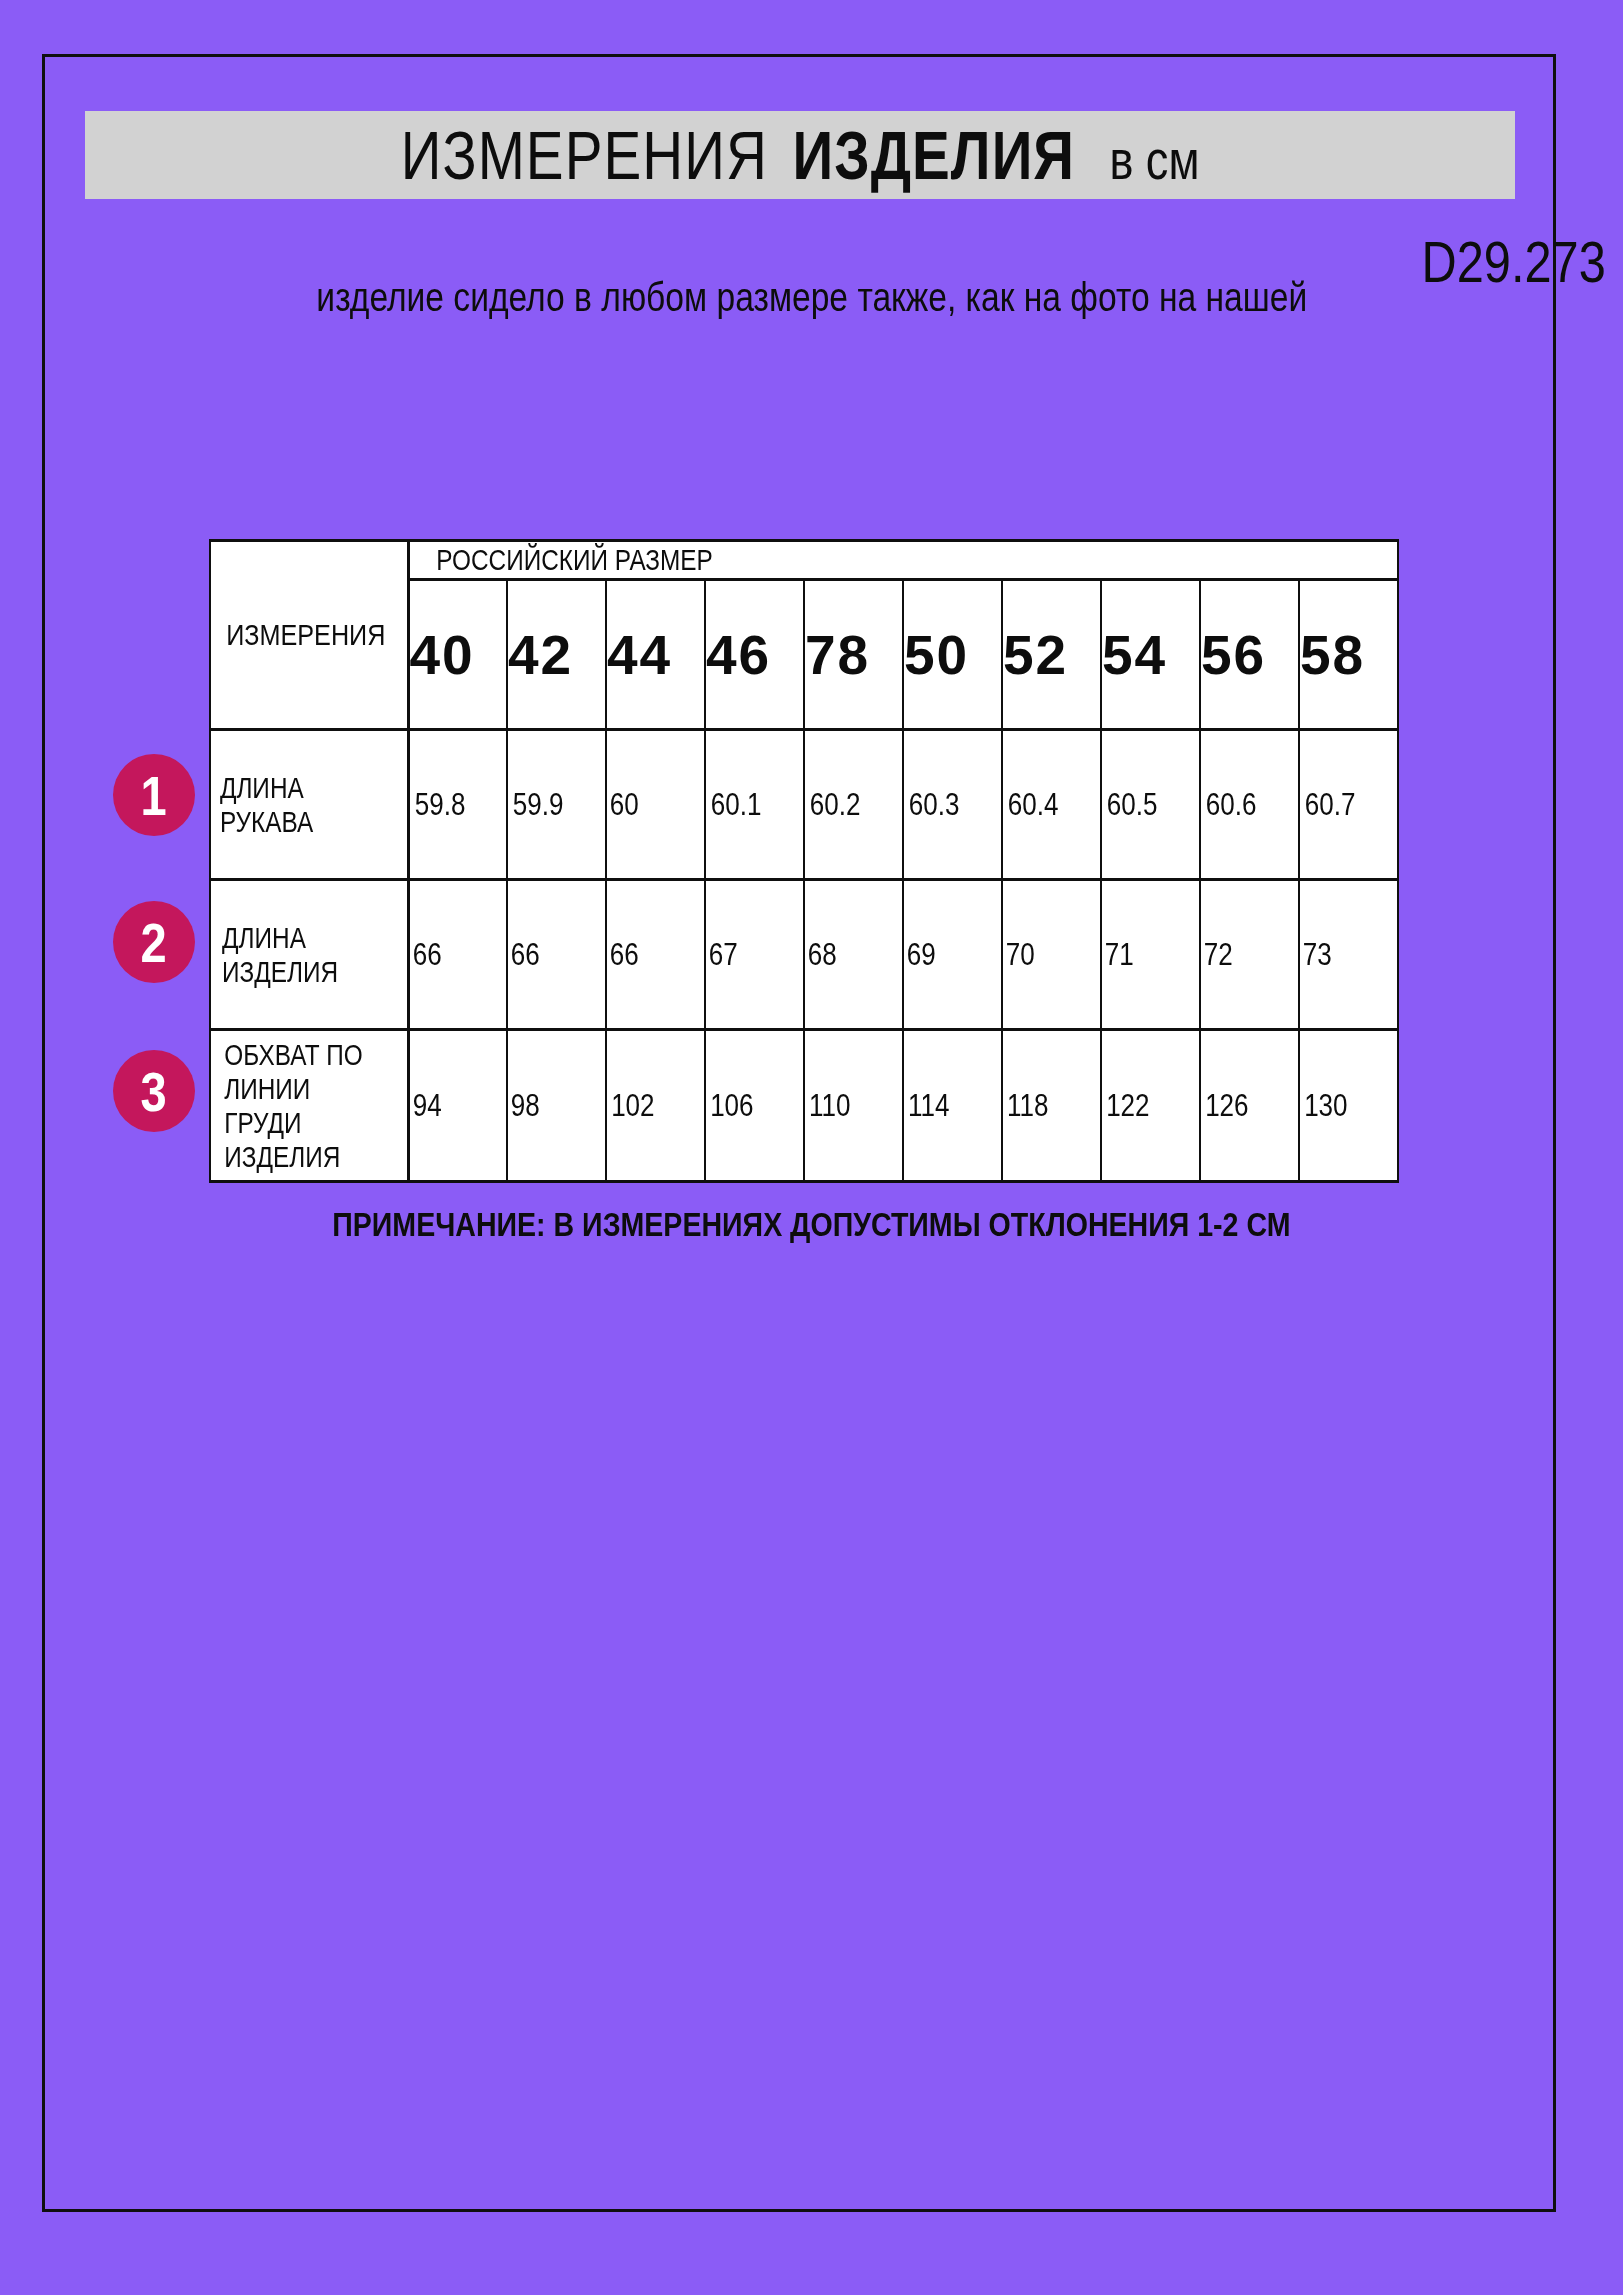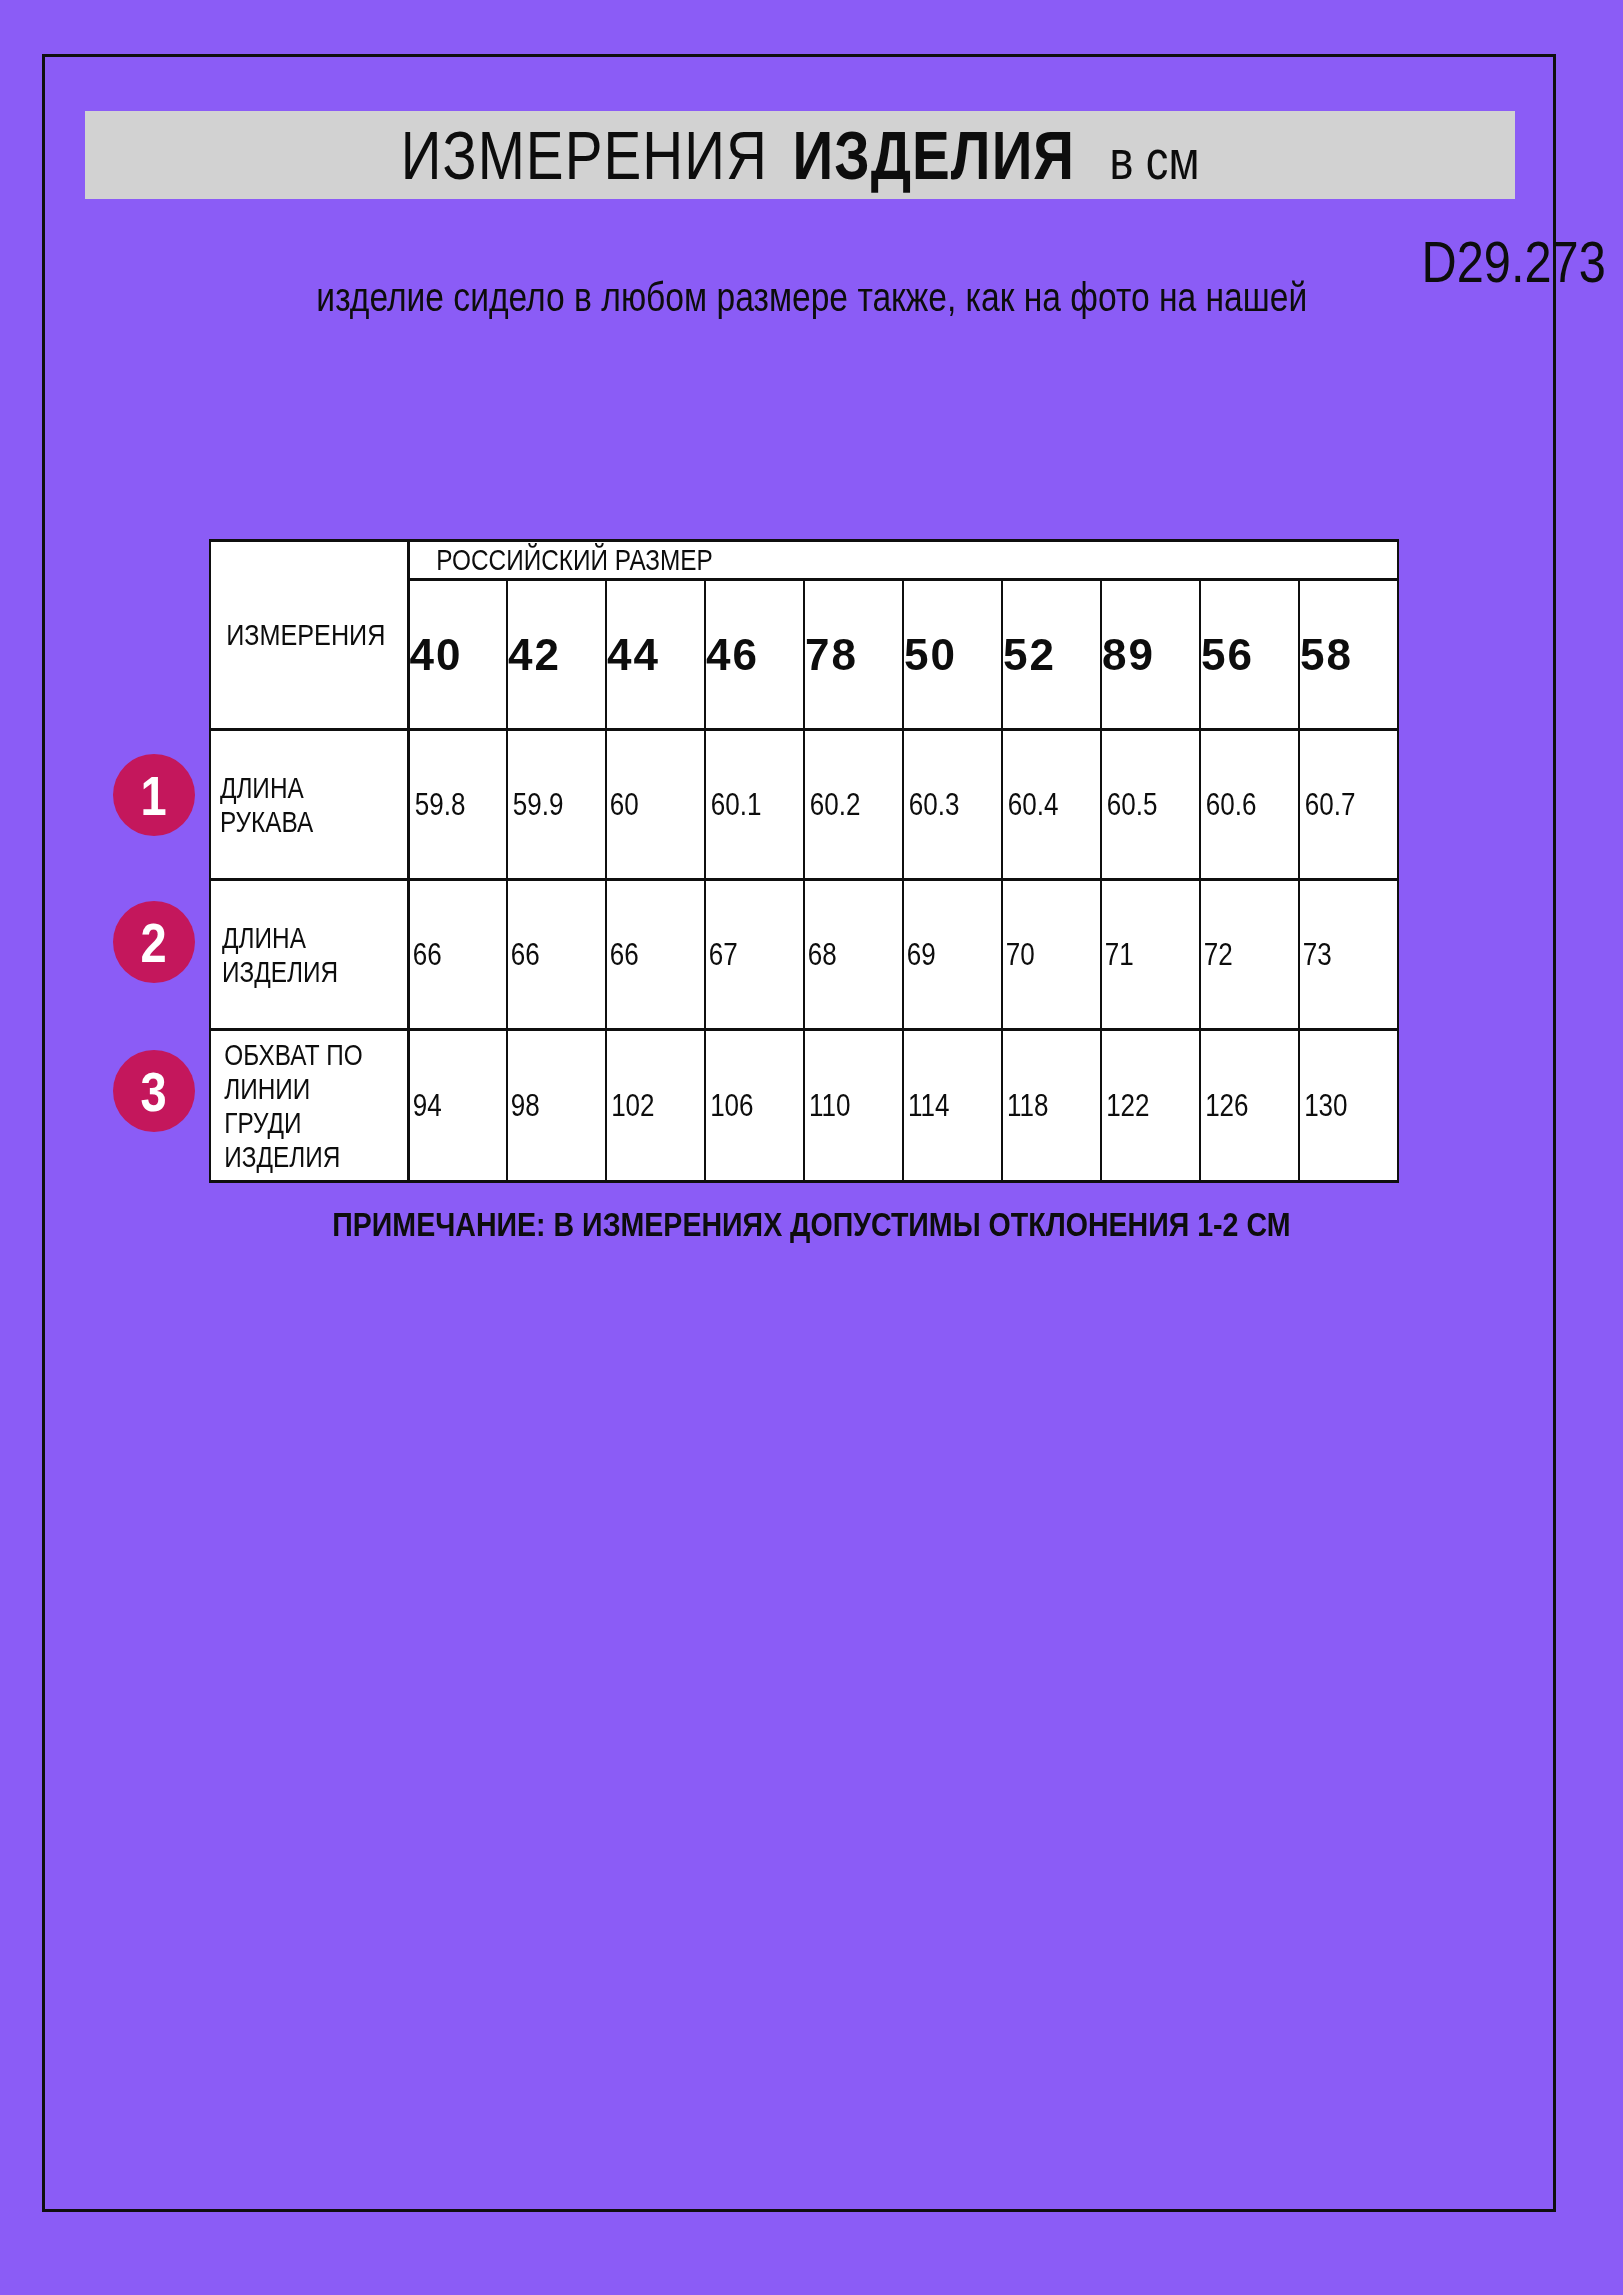--- a/index.html
+++ b/index.html
@@ -61,21 +61,21 @@
     border:2px solid #0f0f0f;
     border-top-width:3.9px;border-bottom-width:3.9px;
     vertical-align:middle;
     padding:0;
     background:#fff;
   }
   .size-table .col-label{width:198px;}
   .size-table .col-size{width:99px;}
   td.corner-cell{border-right-width:3.3px;font-size:30px;}
   td.group-header-cell{height:36px;font-size:29px;}
-  tr.sizes-row td{height:147px;font-size:44px;font-weight:700;letter-spacing:2px;margin-left:20px;}
+  tr.sizes-row td{height:147px;font-size:55px;font-weight:700;letter-spacing:2px;margin-left:20px;}
   tr.data-row td{height:147px;}
   tr.data-row:last-child td{height:149px;}
   td.row-label-cell{border-right-width:3.3px;font-size:29px;line-height:34px;}
   td.value-cell{font-size:31px;}
   td.first-size{border-left-width:3.3px;}
   
   .row-badge{
     position:absolute;left:113px;
     width:82px;height:82px;border-radius:50%;
     display:flex;align-items:center;justify-content:center;
@@ -136,21 +136,21 @@
       </td>
     </tr>
     <tr class="sizes-row">
       <td class="first-size">40</td>
       <td>42</td>
       <td>44</td>
       <td>46</td>
       <td>78</td>
       <td>50</td>
       <td>52</td>
-      <td>89</td>
+      <td>54</td>
       <td>56</td>
       <td>58</td>
     </tr>
     <tr class="data-row">
       <td class="row-label-cell">
         <span class="cnd">ДЛИНА
 РУКАВА</span>
       </td>
       <td class="value-cell first-size"><span class="cnd">59.8</span></td>
       <td class="value-cell"><span class="cnd">59.9</span></td>

